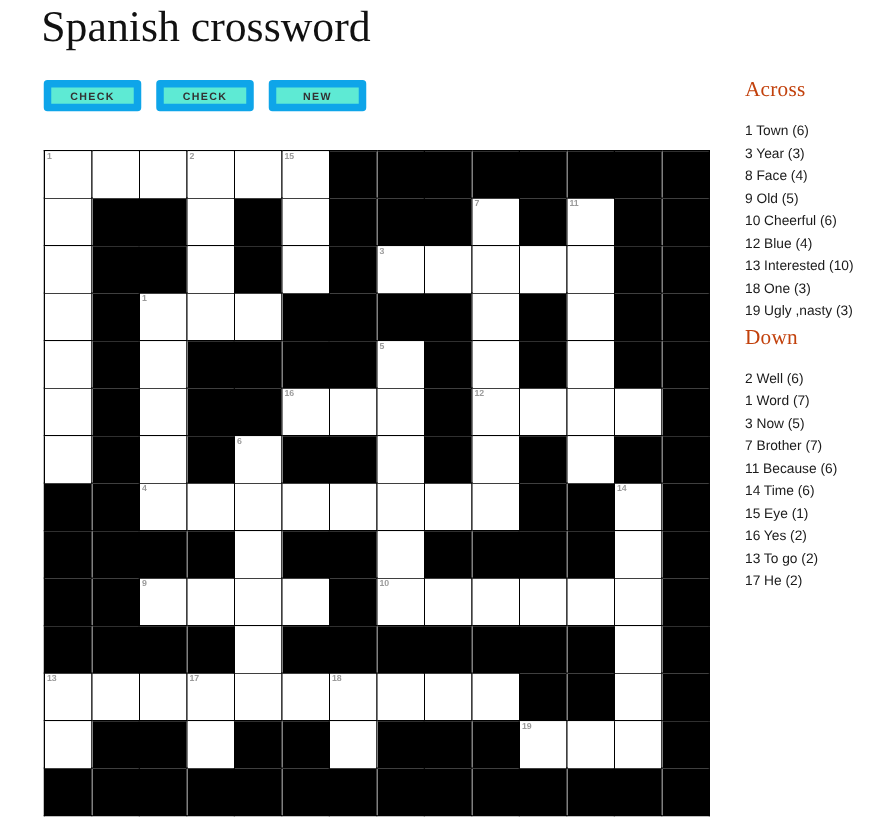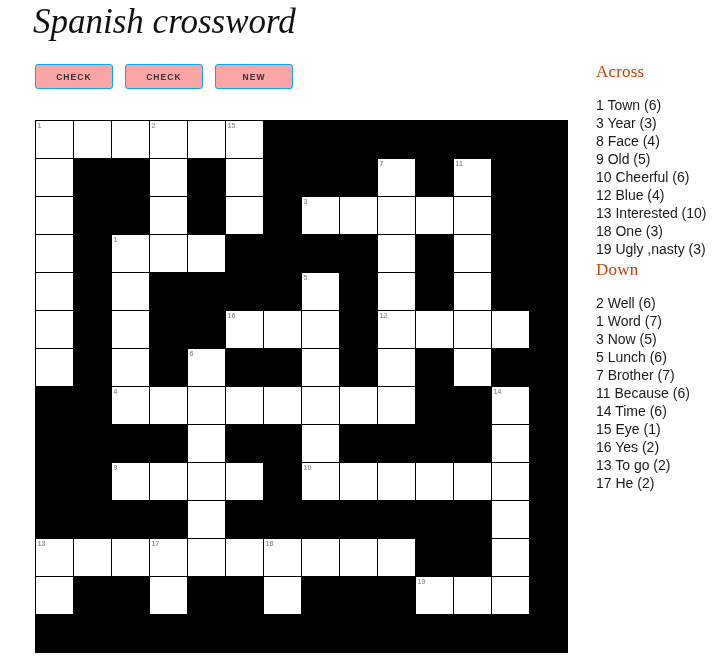--- a/index.html
+++ b/index.html
@@ -18,34 +18,33 @@
     position: absolute;
     left: 33px;
     top: 2px;
     font-family: "Liberation Serif", serif;
     font-size: 35px;
     font-weight: normal;
     color: #111111;
     letter-spacing: 0px;
     margin: 0;
     white-space: nowrap;
-    font-style: italic;
   }
   #toolbar {
     position: absolute;
     left: 35px;
     top: 64px;
     display: flex;
     gap: 12px;
   }
   .tool-btn {
     width: 78px;
     height: 25px;
-    background: #fca5a5;
-    border: 1px solid #0ea5e9;
+    background: #5eead4;
+    border: 6px solid #0ea5e9;
     border-radius: 3px;
     font-family: "Liberation Sans", sans-serif;
     font-size: 8.5px;
     font-weight: bold;
     letter-spacing: 1.1px;
     color: #333333;
     display: flex;
     align-items: center;
     justify-content: center;
     cursor: pointer;
@@ -113,21 +112,21 @@
     margin: 0 0 14px 0;
     letter-spacing: 0.2px;
   }
   .clue-list {
     list-style: none;
     margin: 0;
     padding: 0;
   }
   .clue-list li {
     font-family: "Liberation Sans", sans-serif;
-    font-size: 14px;
+    font-size: 11px;
     line-height: 18px;
     color: #1a1a1a;
     white-space: nowrap;
   }
   #down-block { margin-top: 2px; }
 </style>
 </head>
 <body>
 
 <h1 id="page-title">Spanish crossword</h1>
@@ -574,21 +573,20 @@
         <li>18 One (3)</li>
         <li>19 Ugly ,nasty (3)</li>
       </ul>
   </div>
   <div id="down-block">
     <h2 class="clue-head">Down</h2>
     <ul class="clue-list" id="down-list">
         <li>2 Well (6)</li>
         <li>1 Word (7)</li>
         <li>3 Now (5)</li>
-        <li>5 Lunch (6)</li>
         <li>7 Brother (7)</li>
         <li>11 Because (6)</li>
         <li>14 Time (6)</li>
         <li>15 Eye (1)</li>
         <li>16 Yes (2)</li>
         <li>13 To go (2)</li>
         <li>17 He (2)</li>
       </ul>
   </div>
 </div>

